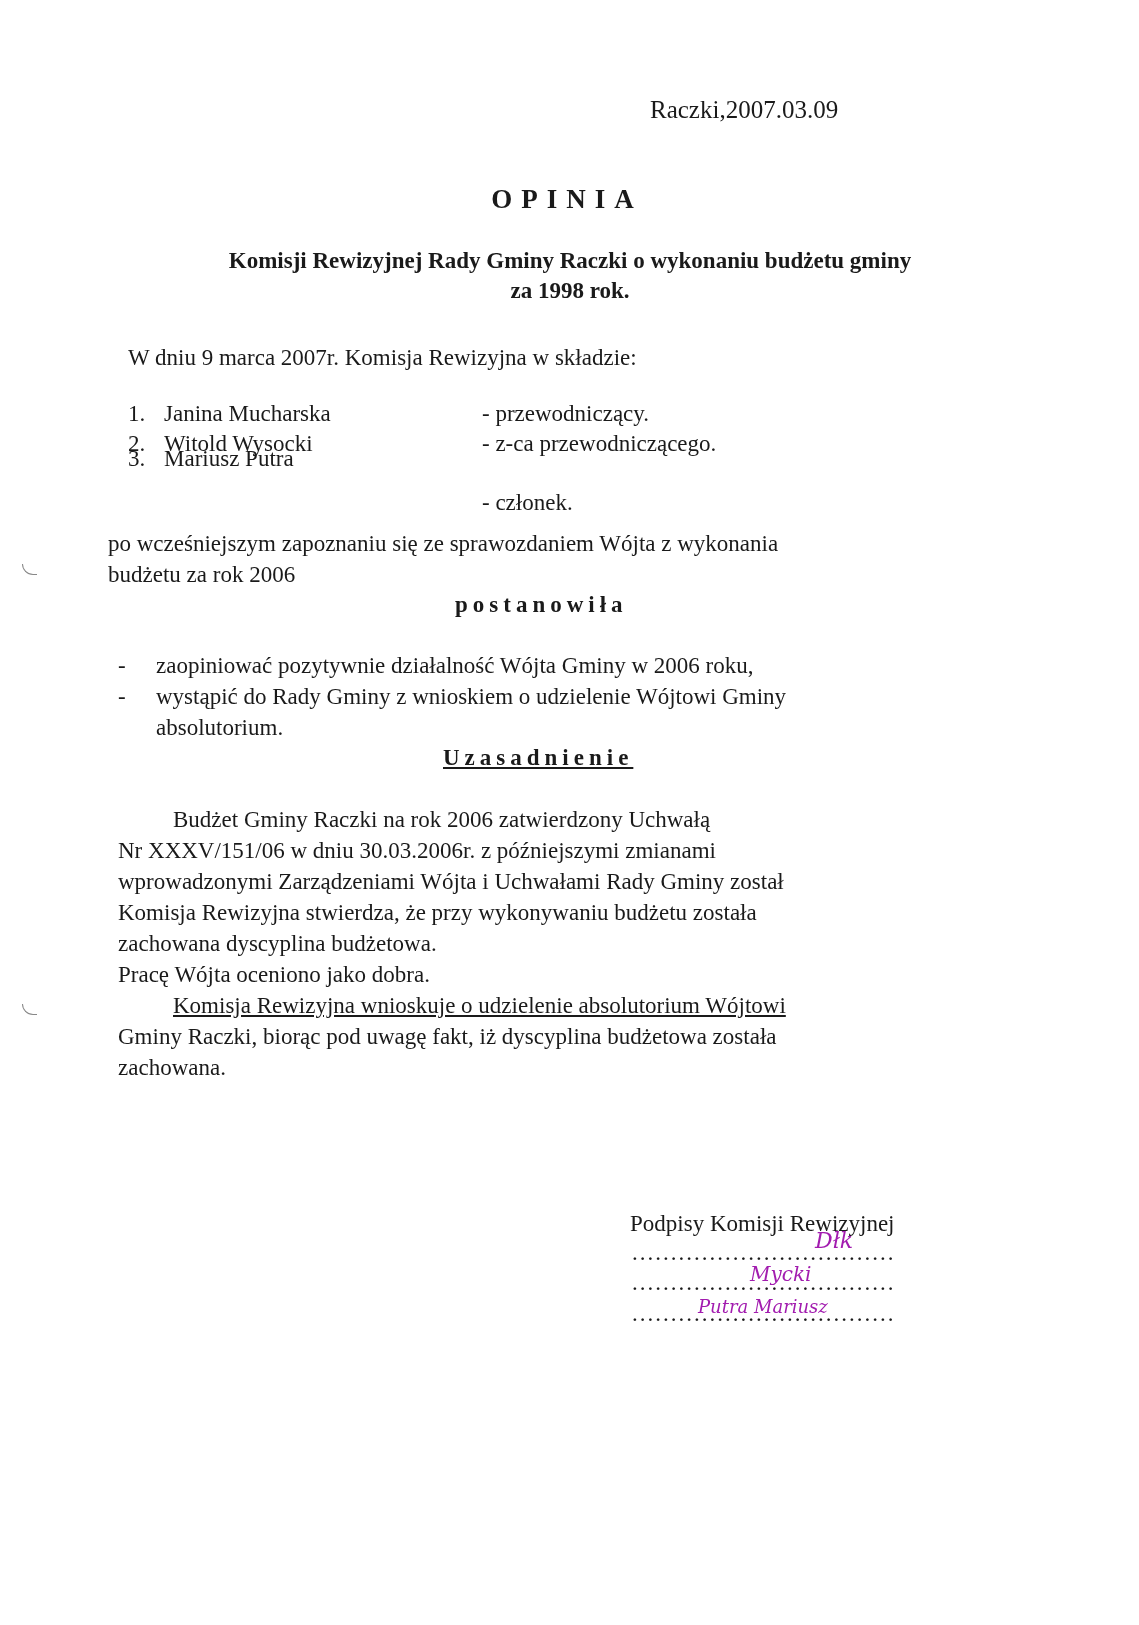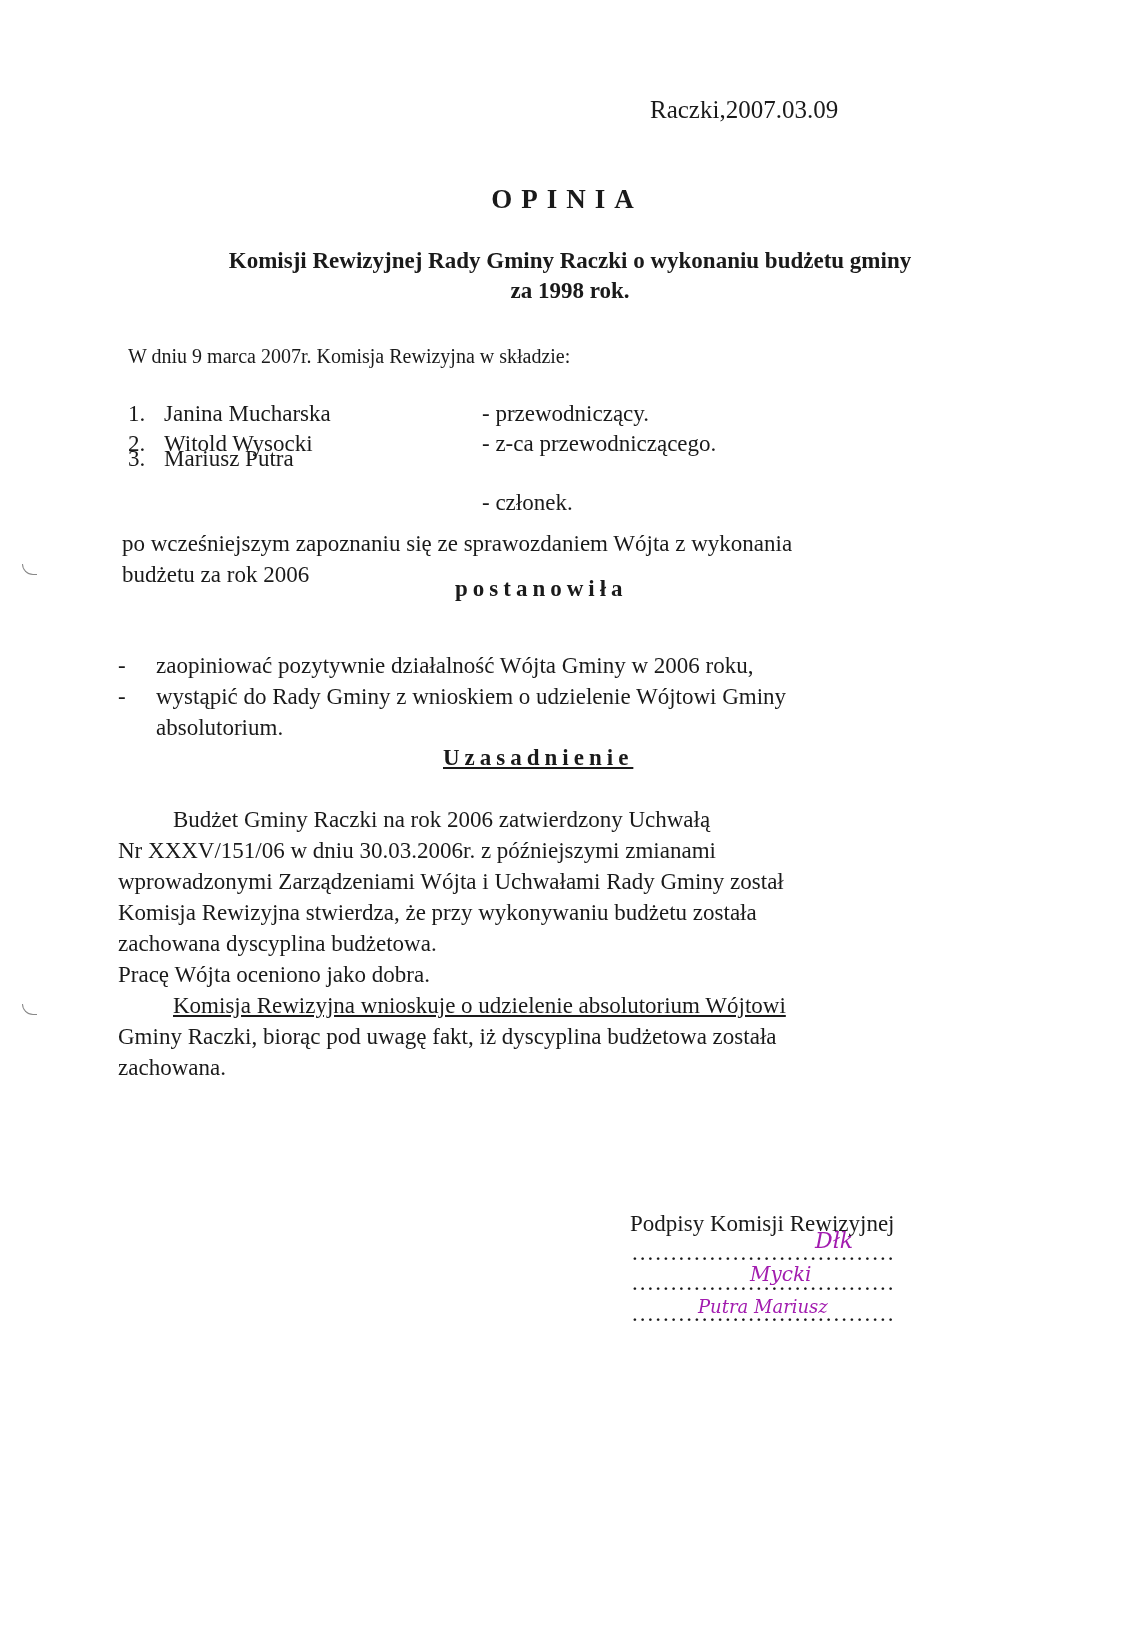--- a/index.html
+++ b/index.html
@@ -2,21 +2,21 @@
 <html><head>
 <meta charset="utf-8">
 <style>
   html, body { margin: 0; padding: 0; background: #ffffff; }
   body { width: 1139px; height: 1625px; position: relative; overflow: hidden;
          font-family: "Liberation Serif", serif; color: #1a1a1a; }
   .abs { position: absolute; white-space: nowrap; }
   .date { left: 650px; top: 96px; font-size: 25px; }
   .title { left: 0; width: 1134px; top: 184px; text-align: center; font-size: 27px; font-weight: bold; letter-spacing: 9px; }
   .subtitle { left: 100px; width: 940px; top: 246px; text-align: center; font-size: 23px; font-weight: bold; line-height: 30px; font-family: "Liberation Serif", serif; }
-  .intro { left: 128px; top: 345px; font-size: 20px; }
+  .intro { left: 128px; top: 345px; font-size: 23px; }
   .member { font-size: 23px; }
   .num { display: inline-block; width: 36px; }
   .para { font-size: 23px; line-height: 31px; }
   .spaced { font-size: 23px; font-weight: bold; letter-spacing: 5px; }
   .bullet-dash { display: inline-block; width: 38px; }
   .sig-line { font-size: 23px; letter-spacing: 2px; }
   .mark { position: absolute; border: 1px solid #888; border-top: none; border-right: none; border-radius: 0 0 0 12px; width: 14px; height: 10px; }
   .signature { position: absolute; font-family: "DejaVu Serif", serif; font-style: italic; color: #a21caf; }
 </style>
 </head>
@@ -40,26 +40,26 @@
     <div class="abs member" style="left:128px; top:431px;">
       <span class="num">2.</span><span>Witold Wysocki</span>
     </div>
     <div class="abs member" style="left:482px; top:431px;">- z-ca przewodniczącego.</div>
     <div class="abs member" style="left:128px; top:446px;">
       <span class="num">3.</span><span>Mariusz Putra</span>
     </div>
     <div class="abs member" style="left:482px; top:490px;">- członek.</div>
   </div>
 
-  <div class="abs para" style="left:122px; top:528px;">
+  <div class="abs para" style="left:108px; top:528px;">
     <div>po wcześniejszym zapoznaniu się ze sprawozdaniem  Wójta z wykonania</div>
     <div>budżetu za rok 2006</div>
   </div>
 
-  <div class="abs spaced" style="left:455px; top:576px;font-family:Liberation Serif, serif;">postanowiła</div>
+  <div class="abs spaced" style="left:455px; top:592px;font-family:Liberation Serif, serif;">postanowiła</div>
 
   <div class="abs para" style="left:118px; top:650px;">
     <div><span class="bullet-dash">-</span><span>zaopiniować pozytywnie działalność Wójta Gminy w 2006 roku,</span></div>
     <div><span class="bullet-dash">-</span><span>wystąpić do Rady Gminy z wnioskiem o udzielenie Wójtowi Gminy</span></div>
     <div><span class="bullet-dash"></span><span>absolutorium.</span></div>
   </div>
 
   <div class="abs spaced" style="left:443px; top:745px;text-decoration:underline;">Uzasadnienie</div>
 
   <div class="abs para" style="left:118px; top:804px;">

